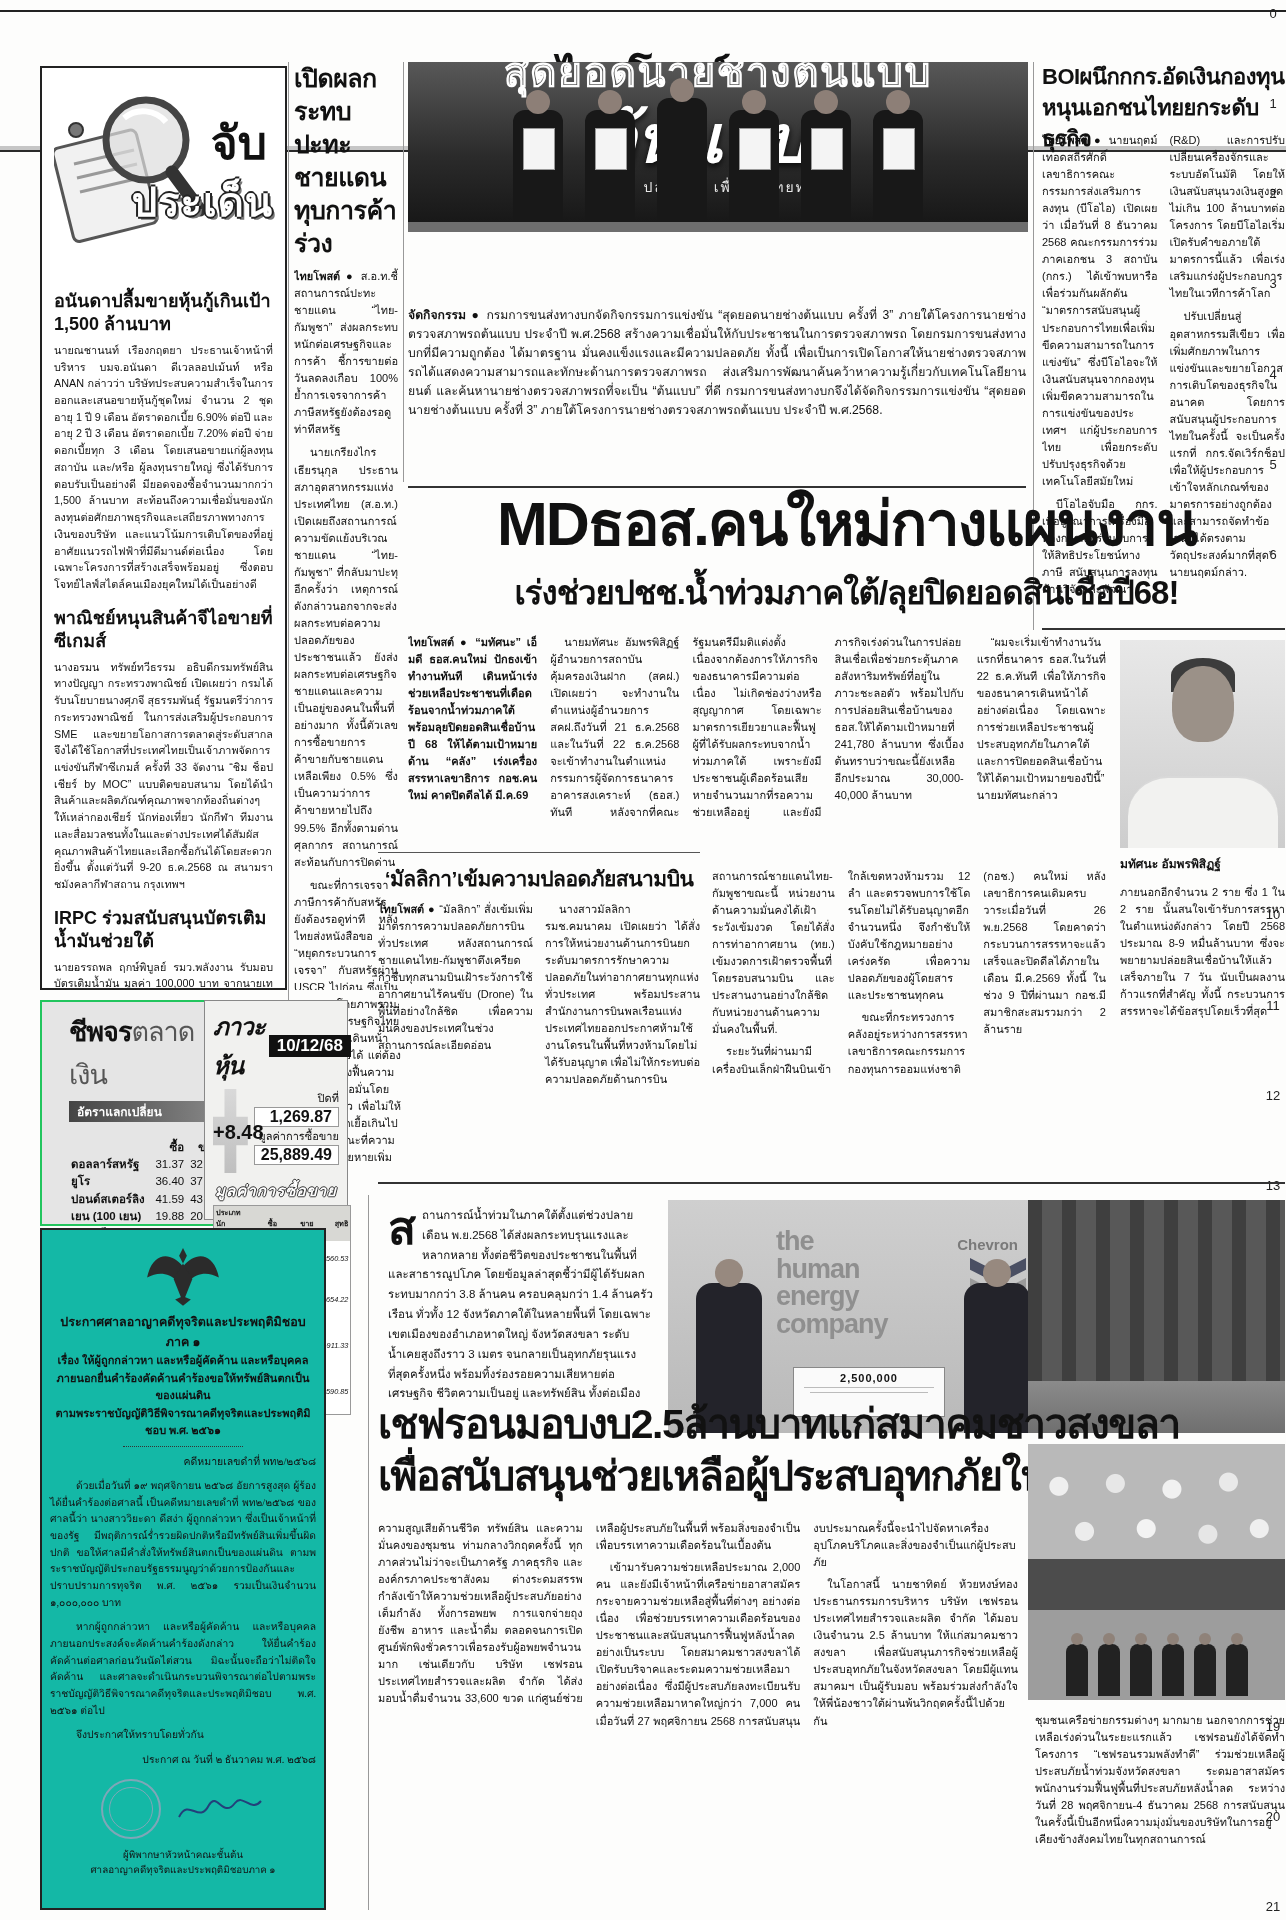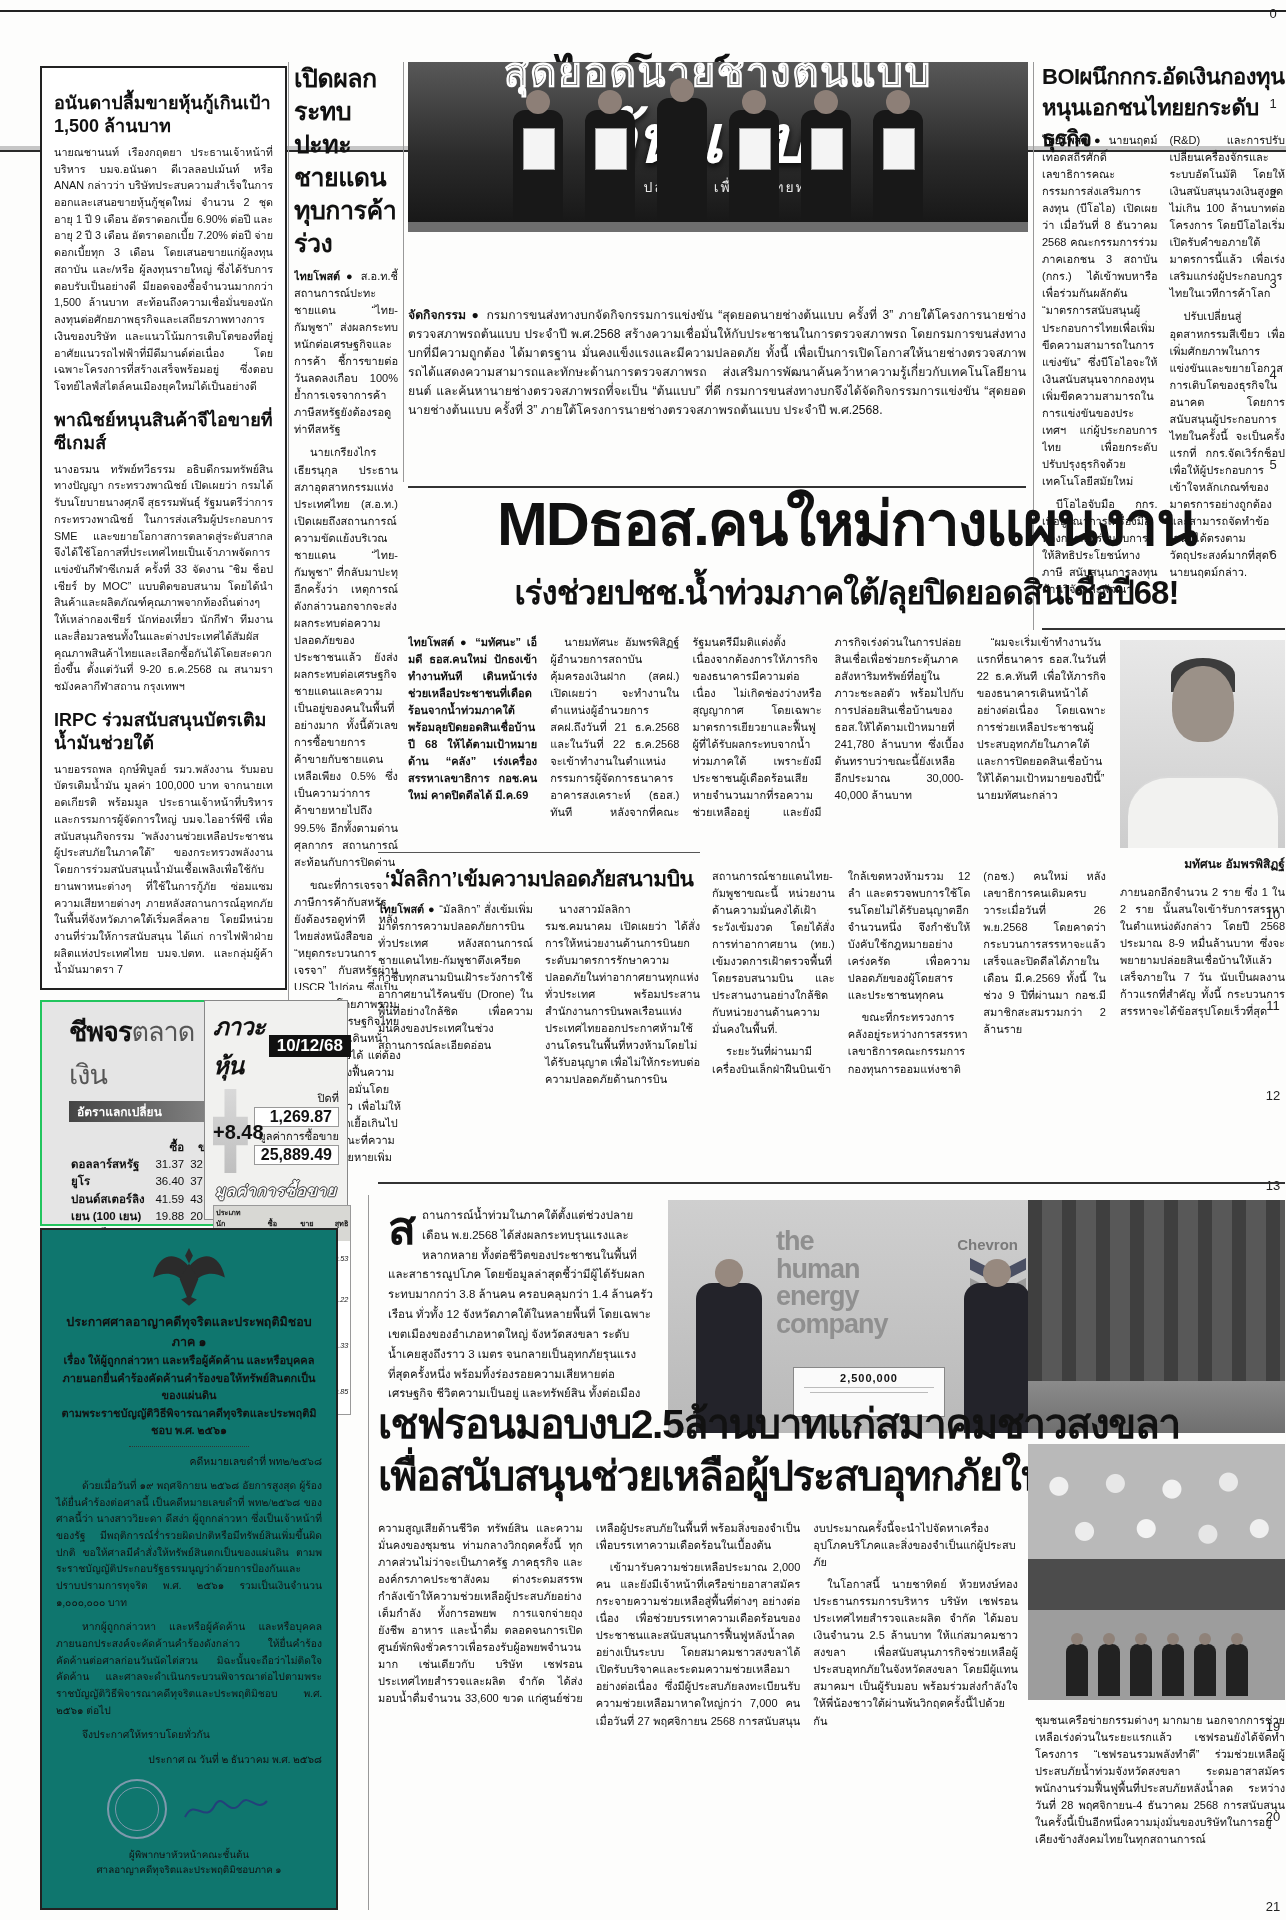--- a/index.html
+++ b/index.html
@@ -65,21 +65,21 @@
 
   
   .md-head{font-size:61px;font-weight:900;letter-spacing:-2px;line-height:1;white-space:nowrap}
   .md-sub{font-size:33px;font-weight:600;letter-spacing:-1px;white-space:nowrap}
 
   
   .portrait{background:linear-gradient(180deg,#e8e8e8,#cdcdcd);overflow:hidden}
   .portrait .head{position:absolute;left:50%;top:26px;transform:translateX(-50%);width:62px;height:76px;border-radius:48% 48% 42% 42%;background:#9b9188}
   .portrait .hair{position:absolute;left:50%;top:18px;transform:translateX(-50%);width:64px;height:34px;border-radius:50% 50% 0 0;background:#3c3c3c}
   .portrait .torso{position:absolute;left:50%;bottom:-8px;transform:translateX(-50%);width:150px;height:78px;border-radius:40px 40px 0 0;background:#f2f2f0;border-top:2px solid #d9d9d9}
-  .portrait-cap{font-size:12px;font-weight:bold;text-align:right}
+  .portrait-cap{font-size:12px;font-weight:bold;text-align:left}
 
   .mallika-sub{font-size:21px;font-weight:900;letter-spacing:-.5px}
 
   
   .moneybox{border:2px solid #22c55e;background:#e5e5e5;padding:8px 27px}
   .money-title b{font-size:27px;font-weight:900;letter-spacing:-1px}
   .money-title span{font-size:27px;color:#555;letter-spacing:-1px}
   .money-sec{background:linear-gradient(90deg,#444,#888);color:#fff;font-size:12px;font-weight:bold;
              padding:1px 8px;margin:5px 0 16px;clip-path:polygon(0 0,92% 0,100% 100%,0 100%)}
   .fxt{width:100%;border-collapse:collapse;font-size:11.5px}
@@ -134,21 +134,21 @@
      radial-gradient(circle at 46% 60%,#f3f3f3 9px,transparent 10px),
      radial-gradient(circle at 70% 64%,#e6e6e6 9px,transparent 10px),
      radial-gradient(circle at 90% 60%,#efefef 9px,transparent 10px),#b9b9b9}
   .truck-band{position:absolute;left:0;right:0;top:45%;height:20%;background:#4c4c4c}
   .truck-people{position:absolute;left:0;right:0;bottom:4px;display:flex;justify-content:center;gap:10px;align-items:flex-end}
   .tp{width:22px;height:52px;background:#222;border-radius:8px 8px 0 0;position:relative}
   .tp:before{content:"";position:absolute;top:-11px;left:5px;width:12px;height:12px;border-radius:50%;background:#8f8279}
   .chev-headline{font-size:41px;font-weight:900;letter-spacing:-1.5px;line-height:1.28;white-space:nowrap}
 
   
-  .notice{border:2px solid #222;background:#0f766e;padding:14px 14px;font-family:"Liberation Serif","DejaVu Serif",serif}
+  .notice{border:2px solid #222;background:#14b8a6;padding:14px 8px;font-family:"Liberation Serif","DejaVu Serif",serif}
   .notice-title{font-size:12.5px;font-weight:bold;text-align:center;line-height:1.6}
   .notice-body{font-size:10.3px;line-height:1.62;text-align:justify;text-indent:26px;margin-top:8px}
   .dotted{width:120px;margin:6px auto;border-top:1px dotted #333}
   .case-no{font-size:10.5px;text-align:right;margin-top:6px}
   .seal{width:56px;height:56px;border:2px solid #9aa2bc;border-radius:50%;position:relative;opacity:.8}
   .seal:after{content:"";position:absolute;inset:6px;border:1px solid #9aa2bc;border-radius:50%}
   .notice-footer{font-size:9.8px;text-align:center;line-height:1.6}
 </style>
 </head>
 <body>
@@ -184,20 +184,34 @@
       <div>15</div>
       <div>16</div>
       <div>17</div>
       <div>18</div>
       <div>19</div>
       <div>20</div>
       <div>21</div>
     </div>
 
   <div class="abs jabbox hidden-overflow" style="left:40px;top:66px;width:219px;height:900px">
+    <div class="jab-logo">
+      <svg width="150" height="190" viewBox="0 0 150 190">
+        <rect x="8" y="60" width="86" height="96" rx="6" fill="#f1f1f1" stroke="#555" stroke-width="3" transform="rotate(-14 50 108)"></rect>
+        <line x1="20" y1="86" x2="80" y2="72" stroke="#999" stroke-width="3"></line>
+        <line x1="23" y1="100" x2="83" y2="86" stroke="#999" stroke-width="3"></line>
+        <line x1="26" y1="114" x2="86" y2="100" stroke="#999" stroke-width="3"></line>
+        <circle cx="22" cy="52" r="7" fill="#777" stroke="#333" stroke-width="2"></circle>
+        <circle cx="92" cy="62" r="40" fill="#ddd" fill-opacity=".7" stroke="#444" stroke-width="7"></circle>
+        <line x1="118" y1="94" x2="146" y2="132" stroke="#333" stroke-width="13" stroke-linecap="round"></line>
+        <path d="M70 40 A30 30 0 0 1 112 44" stroke="#fff" stroke-width="6" fill="none"></path>
+      </svg>
+      <div class="jab-word1">จับ</div>
+      <div class="jab-word2">ประเด็น</div>
+    </div>
 
     <div class="jab-head">อนันดาปลื้มขายหุ้นกู้เกินเป้า 1,500 ล้านบาท</div>
     <div class="jab-body j">นายณชานนท์ เรืองกฤตยา ประธานเจ้าหน้าที่บริหาร บมจ.อนันดา ดีเวลลอปเม้นท์ หรือ ANAN กล่าวว่า บริษัทประสบความสำเร็จในการออกและเสนอขายหุ้นกู้ชุดใหม่ จำนวน 2 ชุด อายุ 1 ปี 9 เดือน อัตราดอกเบี้ย 6.90% ต่อปี และอายุ 2 ปี 3 เดือน อัตราดอกเบี้ย 7.20% ต่อปี จ่ายดอกเบี้ยทุก 3 เดือน โดยเสนอขายแก่ผู้ลงทุนสถาบัน และ/หรือ ผู้ลงทุนรายใหญ่ ซึ่งได้รับการตอบรับเป็นอย่างดี มียอดจองซื้อจำนวนมากกว่า 1,500 ล้านบาท สะท้อนถึงความเชื่อมั่นของนักลงทุนต่อศักยภาพธุรกิจและเสถียรภาพทางการเงินของบริษัท และแนวโน้มการเติบโตของที่อยู่อาศัยแนวรถไฟฟ้าที่มีดีมานด์ต่อเนื่อง โดยเฉพาะโครงการที่สร้างเสร็จพร้อมอยู่ ซึ่งตอบโจทย์ไลฟ์สไตล์คนเมืองยุคใหม่ได้เป็นอย่างดี</div>
     <div class="jab-head">พาณิชย์หนุนสินค้าจีไอขายที่ซีเกมส์</div>
     <div class="jab-body j">นางอรมน ทรัพย์ทวีธรรม อธิบดีกรมทรัพย์สินทางปัญญา กระทรวงพาณิชย์ เปิดเผยว่า กรมได้รับนโยบายนางศุภจี สุธรรมพันธุ์ รัฐมนตรีว่าการกระทรวงพาณิชย์ ในการส่งเสริมผู้ประกอบการ SME และขยายโอกาสการตลาดสู่ระดับสากล จึงได้ใช้โอกาสที่ประเทศไทยเป็นเจ้าภาพจัดการแข่งขันกีฬาซีเกมส์ ครั้งที่ 33 จัดงาน “ชิม ช็อป เชียร์ by MOC” แบบติดขอบสนาม โดยได้นำสินค้าและผลิตภัณฑ์คุณภาพจากท้องถิ่นต่างๆ ให้เหล่ากองเชียร์ นักท่องเที่ยว นักกีฬา ทีมงาน และสื่อมวลชนทั้งในและต่างประเทศได้สัมผัสคุณภาพสินค้าไทยและเลือกซื้อกันได้โดยสะดวกยิ่งขึ้น ตั้งแต่วันที่ 9-20 ธ.ค.2568 ณ สนามราชมังคลากีฬาสถาน กรุงเทพฯ</div>
     <div class="jab-head">IRPC ร่วมสนับสนุนบัตรเติมน้ำมันช่วยใต้</div>
     <div class="jab-body j">นายอรรถพล ฤกษ์พิบูลย์ รมว.พลังงาน รับมอบบัตรเติมน้ำมัน มูลค่า 100,000 บาท จากนายเทอดเกียรติ พร้อมมูล ประธานเจ้าหน้าที่บริหารและกรรมการผู้จัดการใหญ่ บมจ.ไออาร์พีซี เพื่อสนับสนุนกิจกรรม “พลังงานช่วยเหลือประชาชนผู้ประสบภัยในภาคใต้” ของกระทรวงพลังงาน โดยการร่วมสนับสนุนน้ำมันเชื้อเพลิงเพื่อใช้กับยานพาหนะต่างๆ ที่ใช้ในการกู้ภัย ซ่อมแซมความเสียหายต่างๆ ภายหลังสถานการณ์อุทกภัยในพื้นที่จังหวัดภาคใต้เริ่มคลี่คลาย โดยมีหน่วยงานที่ร่วมให้การสนับสนุน ได้แก่ การไฟฟ้าฝ่ายผลิตแห่งประเทศไทย บมจ.ปตท. และกลุ่มผู้ค้าน้ำมันมาตรา 7</div>
 
   </div>
 

